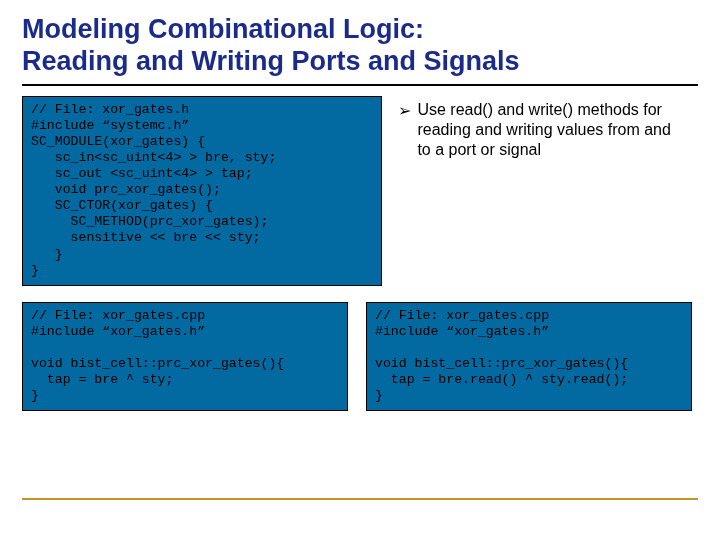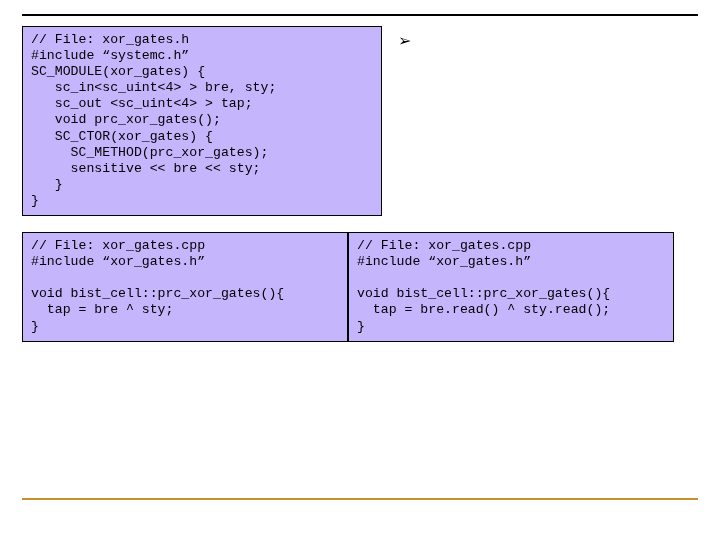--- a/index.html
+++ b/index.html
@@ -27,21 +27,21 @@
   .hr1 { border: none; border-top: 2px solid #000; margin-bottom: 10px; }
   .content { display: flex; gap: 14px; }
   .left-col, .right-col { display: flex; flex-direction: column; }
   .codebox {
     border: 1px solid #000;
     font-family: "Courier New", Courier, monospace;
     font-size: 13.2px;
     line-height: 1.22;
     padding: 5px 8px 6px 8px;
     white-space: pre;
-    background: #c4b5fd;
+    background: #0369a1;
   }
   .box-top { width: 360px; }
   .bullet-block {
     padding: 4px 2px 0 2px;
     width: 292px;
     font-size: 16px;
     line-height: 1.25;
     color: #000;
     display: flex;
     gap: 6px;
@@ -49,20 +49,21 @@
   .bullet-mark {
     color: #000;
     flex: 0 0 auto;
     font-size: 16px;
     line-height: 1.25;
     padding-top: 1px;
   }
   .bullet-text { flex: 1; }
   .row2 {
     display: flex;
+    gap: 18px;
     margin-top: 16px;
   }
   .box-small { width: 326px; }
   .hr2 {
     position: absolute;
     left: 22px; right: 22px;
     bottom: 40px;
     border: none;
     border-top: 2px solid #c7902c;
   }
@@ -84,39 +85,44 @@
     right: 24px;
     bottom: 0;
     font-size: 14px;
     color: #c7902c;
   }
 </style>
 </head>
 <body>
 
 <div class="slide">
+  <div class="title">
+    <span>Modeling Combinational Logic:</span><br>
+    <span>Reading and Writing Ports and Signals</span>
+  </div>
   <hr class="hr1">
 
   <div class="content">
     <div class="left-col">
       <div class="codebox box-top">// File: xor_gates.h
 #include “systemc.h”
 SC_MODULE(xor_gates) {
    sc_in&lt;sc_uint&lt;4&gt; &gt; bre, sty;
    sc_out &lt;sc_uint&lt;4&gt; &gt; tap;
    void prc_xor_gates();
    SC_CTOR(xor_gates) {
      SC_METHOD(prc_xor_gates);
      sensitive &lt;&lt; bre &lt;&lt; sty;
    }
 }</div>
     </div>
     <div class="right-col">
       <div class="bullet-block">
         <span class="bullet-mark">➢</span>
+        <span class="bullet-text">Use read() and write() methods for reading and writing values from and to a port or signal</span>
       </div>
     </div>
   </div>
 
   <div class="row2">
     <div class="codebox box-small">// File: xor_gates.cpp
 #include “xor_gates.h”
 
 void bist_cell::prc_xor_gates(){
   tap = bre ^ sty;

